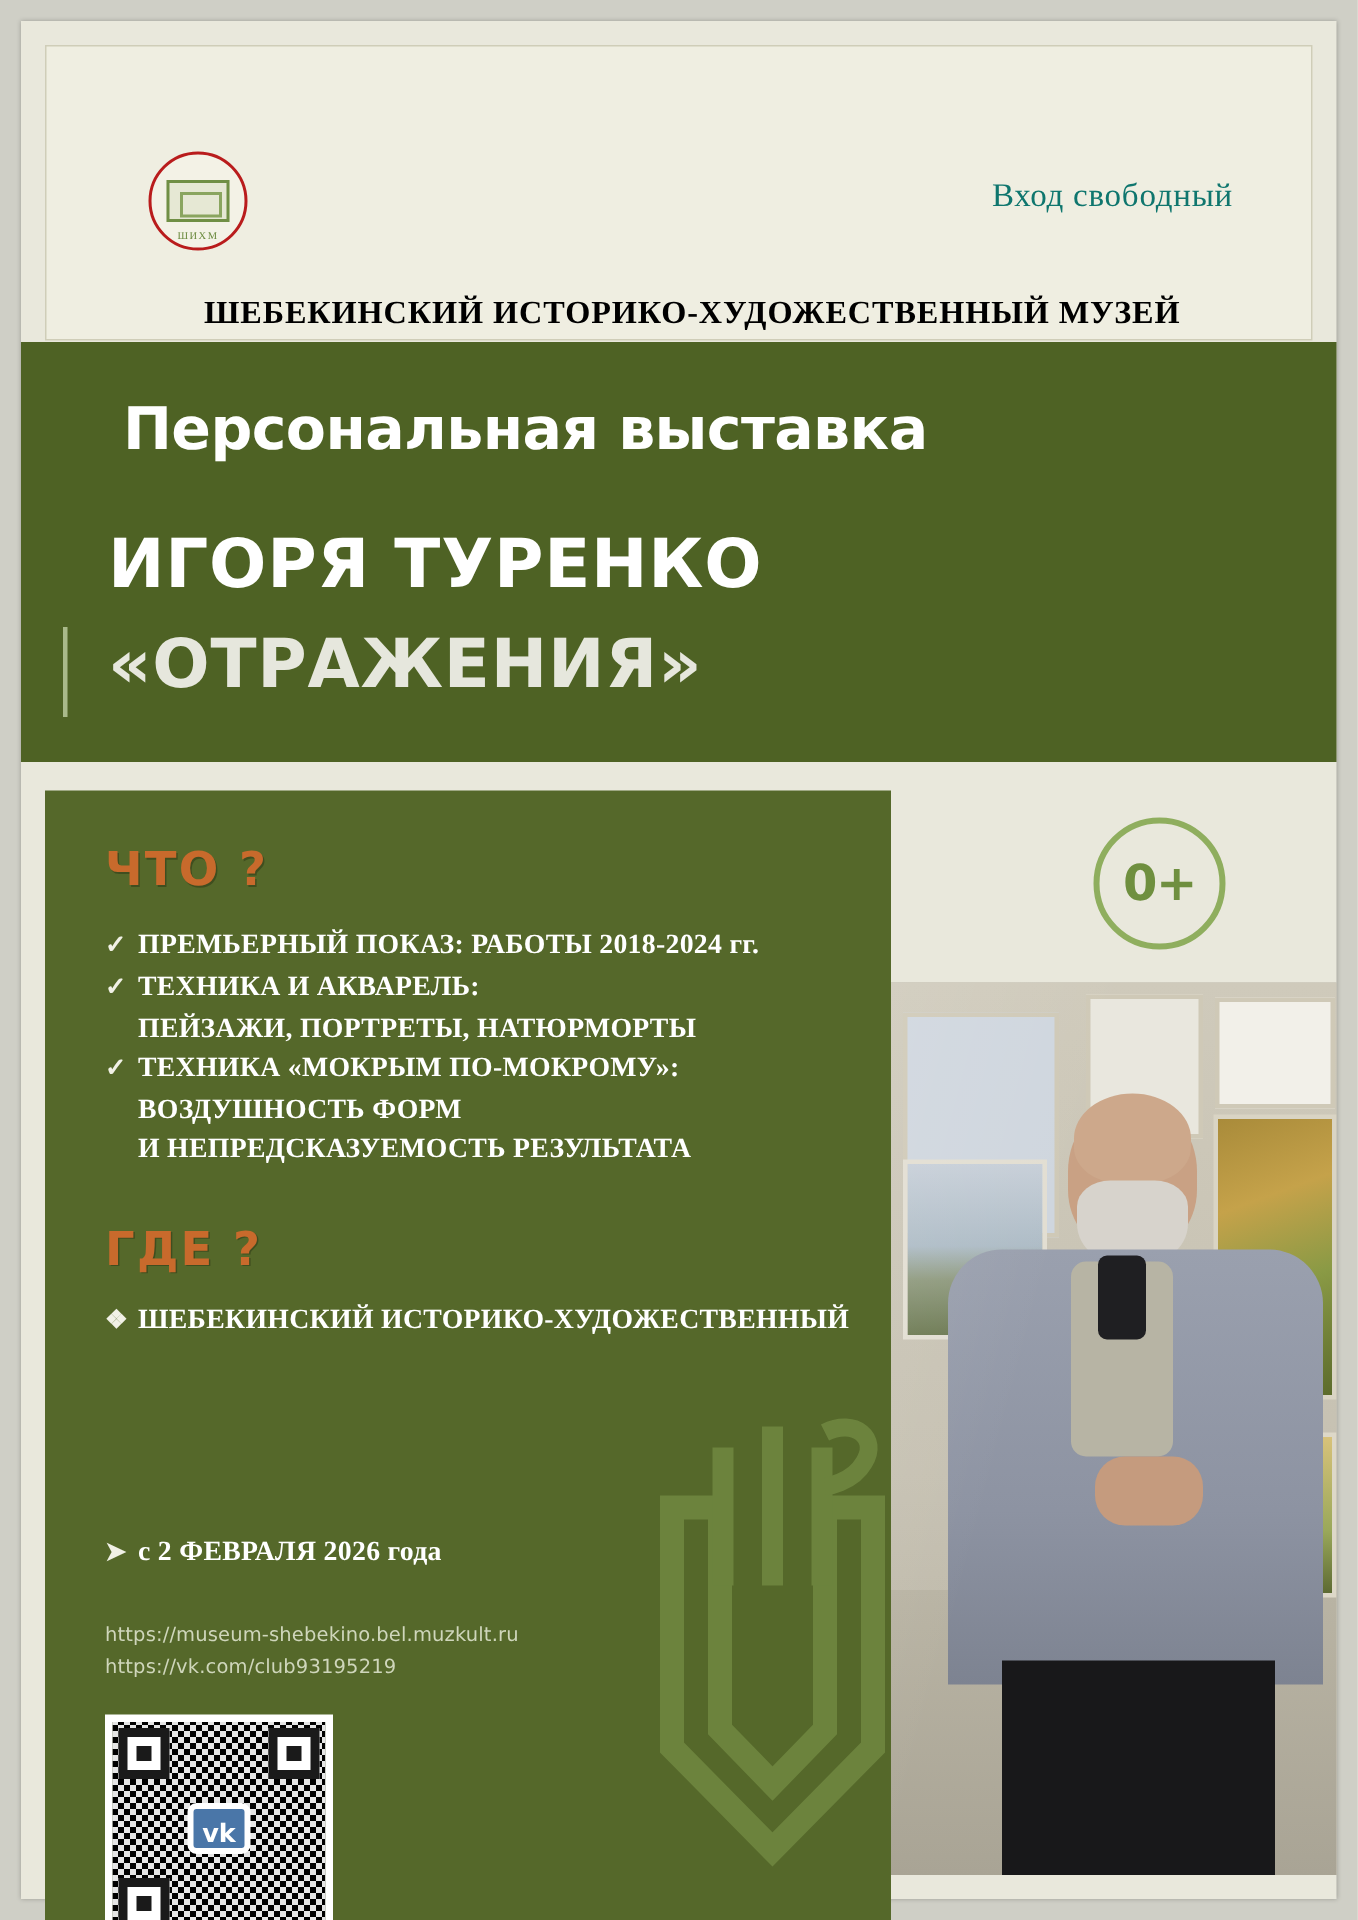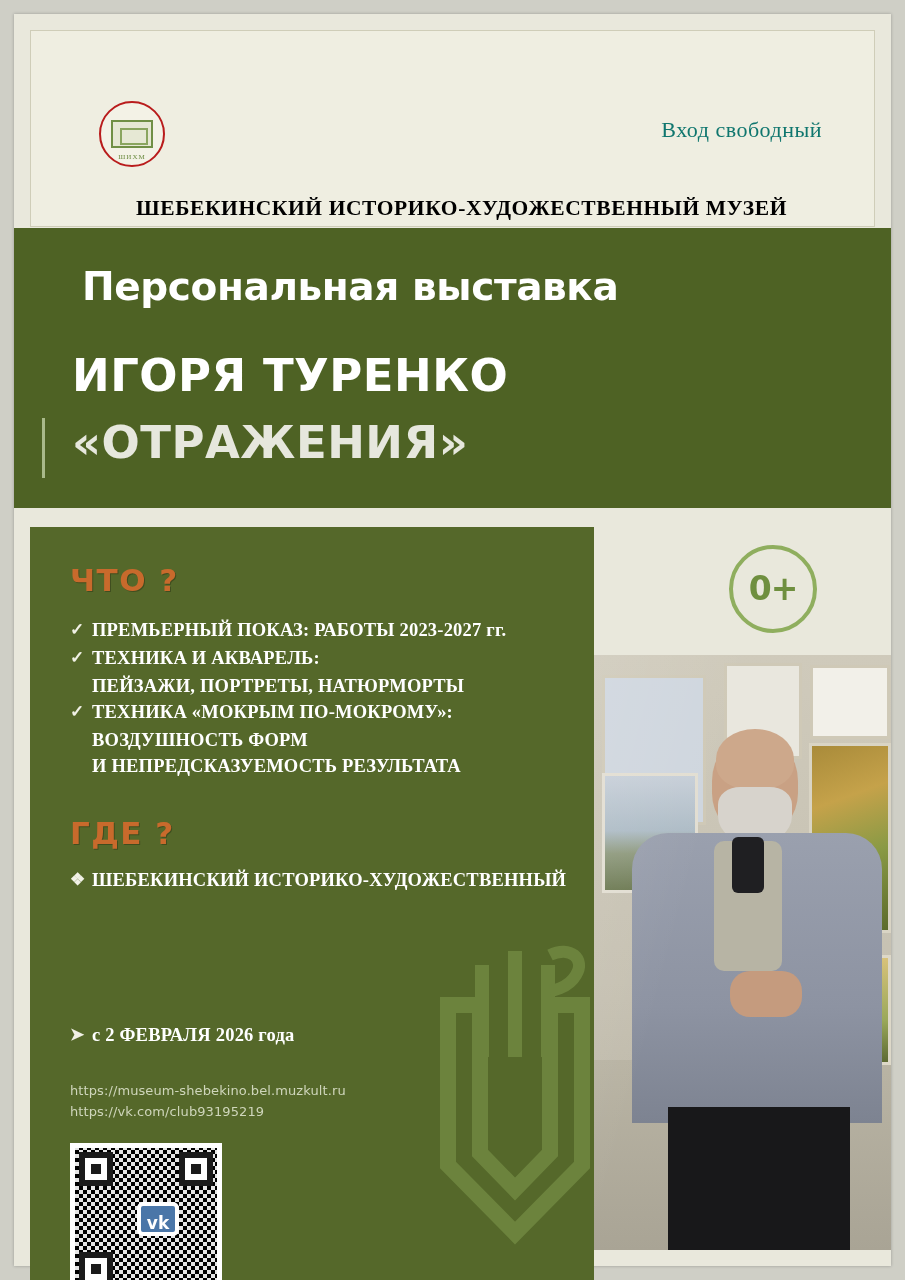--- a/index.html
+++ b/index.html
@@ -223,21 +223,20 @@
     width: 42px; height: 34px;
     background: #4a76a8;
     border: 4px solid #ffffff;
     border-radius: 6px;
     color: #fff;
     font-family: "DejaVu Sans", sans-serif;
     font-weight: bold;
     font-size: 17px;
     line-height: 34px;
     text-align: center;
-    margin-left: 12px;
   }
 
   
   .monogram {
     position: absolute;
     left: 400px; top: 945px;
     width: 230px; height: 300px;
     opacity: .55;
     pointer-events: none;
   }
@@ -372,21 +371,21 @@
   </div>
 
   <div class="age-badge">0+</div>
 
   <div class="content-panel">
 
     <div class="heading-q h-what">ЧТО ?</div>
     <div class="bullets b-what">
       <div class="row">
         <span class="mk">✓</span>
-        <span class="tx">ПРЕМЬЕРНЫЙ ПОКАЗ: РАБОТЫ 2023-2027 гг.</span>
+        <span class="tx">ПРЕМЬЕРНЫЙ ПОКАЗ: РАБОТЫ 2018-2024 гг.</span>
       </div>
       <div class="row">
         <span class="mk">✓</span>
         <span class="tx">ТЕХНИКА И АКВАРЕЛЬ:</span>
       </div>
       <div class="sub">ПЕЙЗАЖИ, ПОРТРЕТЫ, НАТЮРМОРТЫ</div>
       <div class="row">
         <span class="mk">✓</span>
         <span class="tx">ТЕХНИКА «МОКРЫМ ПО-МОКРОМУ»:</span>
       </div>

